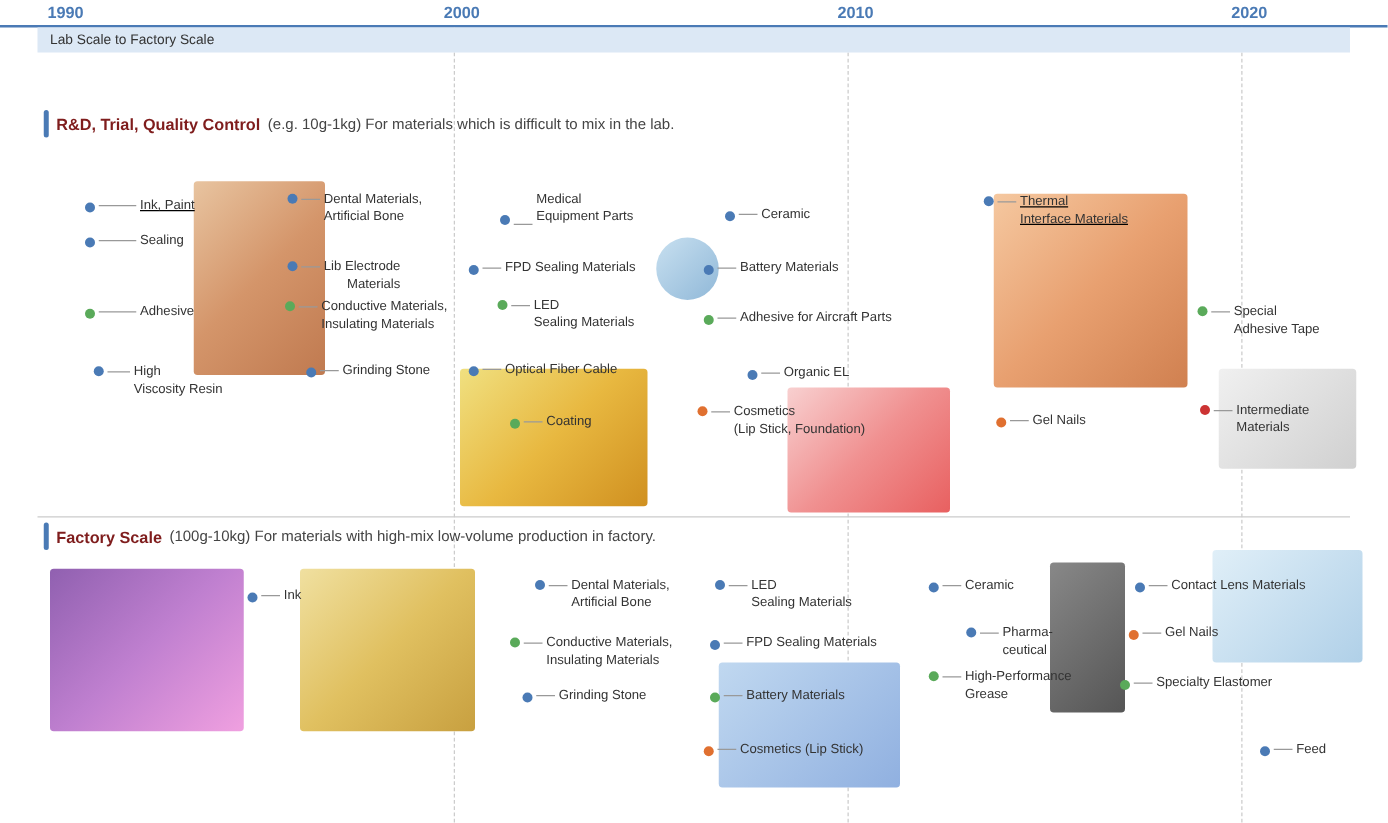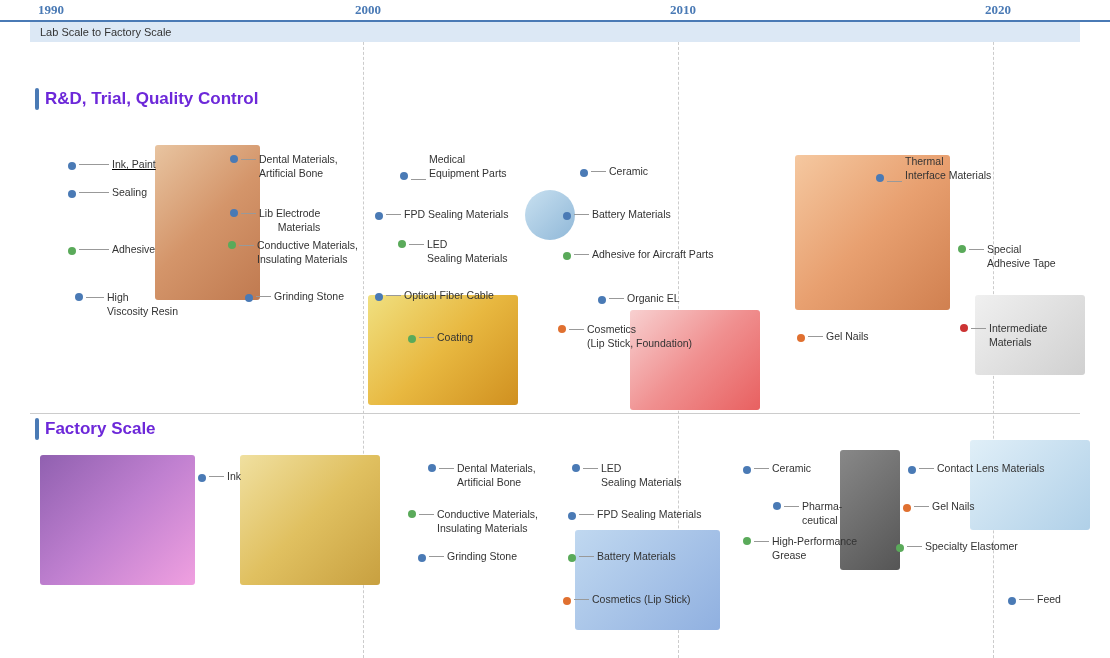--- a/index.html
+++ b/index.html
@@ -30,21 +30,20 @@
       right: 0;
       height: 22px;
       display: flex;
     }
     .year-label {
       position: absolute;
       top: 2px;
       color: #4a7ab5;
       font-size: 13px;
       font-weight: bold;
-      font-family: Liberation Serif, serif;
     }
 
     
     .vline {
       position: absolute;
       top: 22px;
       bottom: 0;
       width: 1px;
       border-left: 1px dashed #ccc;
     }
@@ -71,23 +70,23 @@
       display: flex;
       align-items: center;
       gap: 6px;
     }
     .section-title-bar {
       width: 4px;
       background: #4a7ab5;
       border-radius: 2px;
     }
     .section-title-text {
-      font-size: 17px;
+      font-size: 13px;
       font-weight: bold;
-      color: #6d28d9;
+      color: #7f1d1d;
     }
     .section-title-sub {
       font-size: 12px;
       color: #444;
       font-weight: normal;
     }
     .dot {
       width: 8px;
       height: 8px;
       border-radius: 50%;
@@ -163,25 +162,27 @@
 <div class="vline" style="left:678px"></div>
 <div class="vline" style="left:993px"></div>
 
 <div class="section-bar" style="top:22px">
   <span class="section-bar-label">Lab Scale to Factory Scale</span>
 </div>
 
 <div class="section-title" style="top:88px; left:35px;">
   <div class="section-title-bar" style="height:22px;"></div>
   <span class="section-title-text">R&amp;D, Trial, Quality Control</span>
+  <span class="section-title-sub">(e.g. 10g-1kg) For materials which is difficult to mix in the lab.</span>
 </div>
 
 <div class="section-title" style="top:418px; left:35px;">
   <div class="section-title-bar" style="height:22px;"></div>
   <span class="section-title-text">Factory Scale</span>
+  <span class="section-title-sub">(100g-10kg) For materials with high-mix low-volume production in factory.</span>
 </div>
 
 <div class="section-divider" style="top:413px"></div>
 
 <div class="img-placeholder img-rd1" style="left:155px; top:145px; width:105px; height:155px;"></div>
 <div class="img-placeholder img-rd2" style="left:525px; top:190px; width:50px; height:50px; border-radius:50%;"></div>
 <div class="img-placeholder img-rd3" style="left:368px; top:295px; width:150px; height:110px;"></div>
 <div class="img-placeholder img-rd4" style="left:630px; top:310px; width:130px; height:100px;"></div>
 
 <div class="img-placeholder" style="left:795px; top:155px; width:155px; height:155px; background: linear-gradient(135deg, #f5c8a0 0%, #e8a070 50%, #d08050 100%);"></div>
@@ -294,21 +295,21 @@
   <div style="width:15px; height:1px; background:#999;"></div>
   <span class="item-label">Organic EL</span>
 </div>
 
 <div style="position:absolute; top:323px; left:558px; display:flex; align-items:flex-start; gap:3px;">
   <div class="dot dot-orange" style="margin-top:2px;"></div>
   <div style="width:15px; height:1px; background:#999; margin-top:6px;"></div>
   <span class="item-label">Cosmetics<br>(Lip Stick, Foundation)</span>
 </div>
 
-<div style="position:absolute; top:155px; left:876px; display:flex; align-items:flex-end; gap:3px;">
+<div style="position:absolute; top:155px; left:787px; display:flex; align-items:flex-start; gap:3px;text-decoration:underline;">
   <div class="dot dot-blue" style="margin-top:2px;"></div>
   <div style="width:15px; height:1px; background:#999; margin-top:6px;"></div>
   <span class="item-label">Thermal<br>Interface Materials</span>
 </div>
 
 <div style="position:absolute; top:243px; left:958px; display:flex; align-items:flex-start; gap:3px;">
   <div class="dot dot-green" style="margin-top:2px;"></div>
   <div style="width:15px; height:1px; background:#999; margin-top:6px;"></div>
   <span class="item-label">Special<br>Adhesive Tape</span>
 </div>

